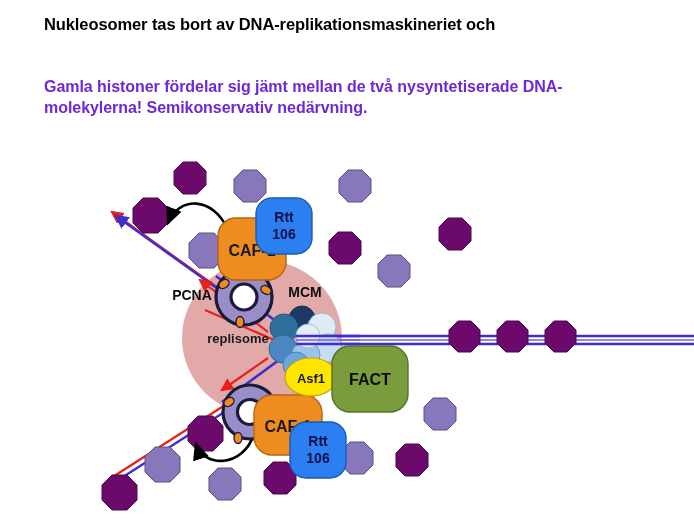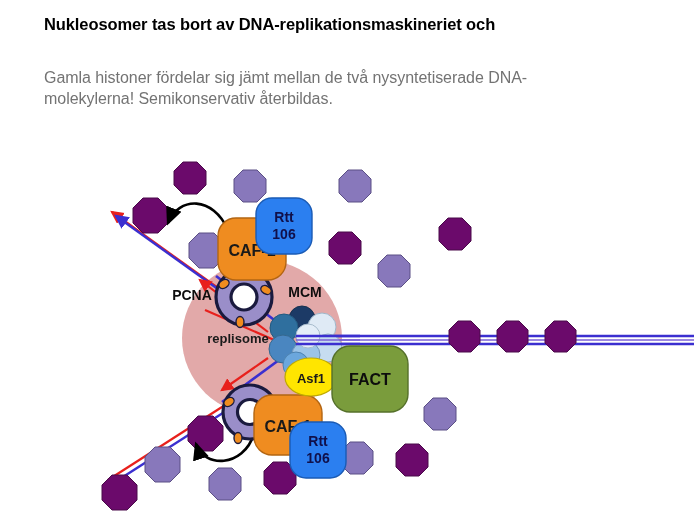--- a/index.html
+++ b/index.html
@@ -8,39 +8,39 @@
     font-family:"Liberation Sans", sans-serif;
     position:relative;overflow:hidden;
   }
   #slide{position:absolute;inset:0;border-radius:14px;}
   .text-block{position:absolute;left:44px;right:24px;}
   .heading{
     top:14px;font-size:16.5px;font-weight:bold;color:#000;
     line-height:1.30;letter-spacing:-0.1px;
   }
   .body-text{
-    top:67px;font-size:16px;font-weight:normal;color:#737373;
+    top:76px;font-size:16px;font-weight:bold;color:#6d28d9;
     line-height:1.32;letter-spacing:-0.05px;
   }
   #figure{position:absolute;left:0;top:150px;width:694px;height:370px;}
   svg{display:block;}
   .lbl{font-family:"Liberation Sans", sans-serif;font-weight:bold;}
 </style>
 </head>
 <body>
 
 <div id="slide">
 
   <div class="text-block heading">
     <div>Nukleosomer tas bort av DNA-replikationsmaskineriet och</div>
   </div>
 
   <div class="text-block body-text">
     <div>Gamla histoner fördelar sig jämt mellan de två nysyntetiserade DNA-</div>
-    <div>molekylerna! Semikonservativ återbildas.</div>
+    <div>molekylerna! Semikonservativ nedärvning.</div>
   </div>
 
   <div id="figure">
     <svg width="694" height="370" viewBox="0 0 694 370" xmlns="http://www.w3.org/2000/svg">
 
       <defs>
         <marker id="arrowRed" markerWidth="7" markerHeight="7" refX="5" refY="3" orient="auto">
           <path d="M0,0 L6,3 L0,6 z" fill="#e8201c"></path>
         </marker>
         <marker id="arrowBlue" markerWidth="7" markerHeight="7" refX="5" refY="3" orient="auto">

